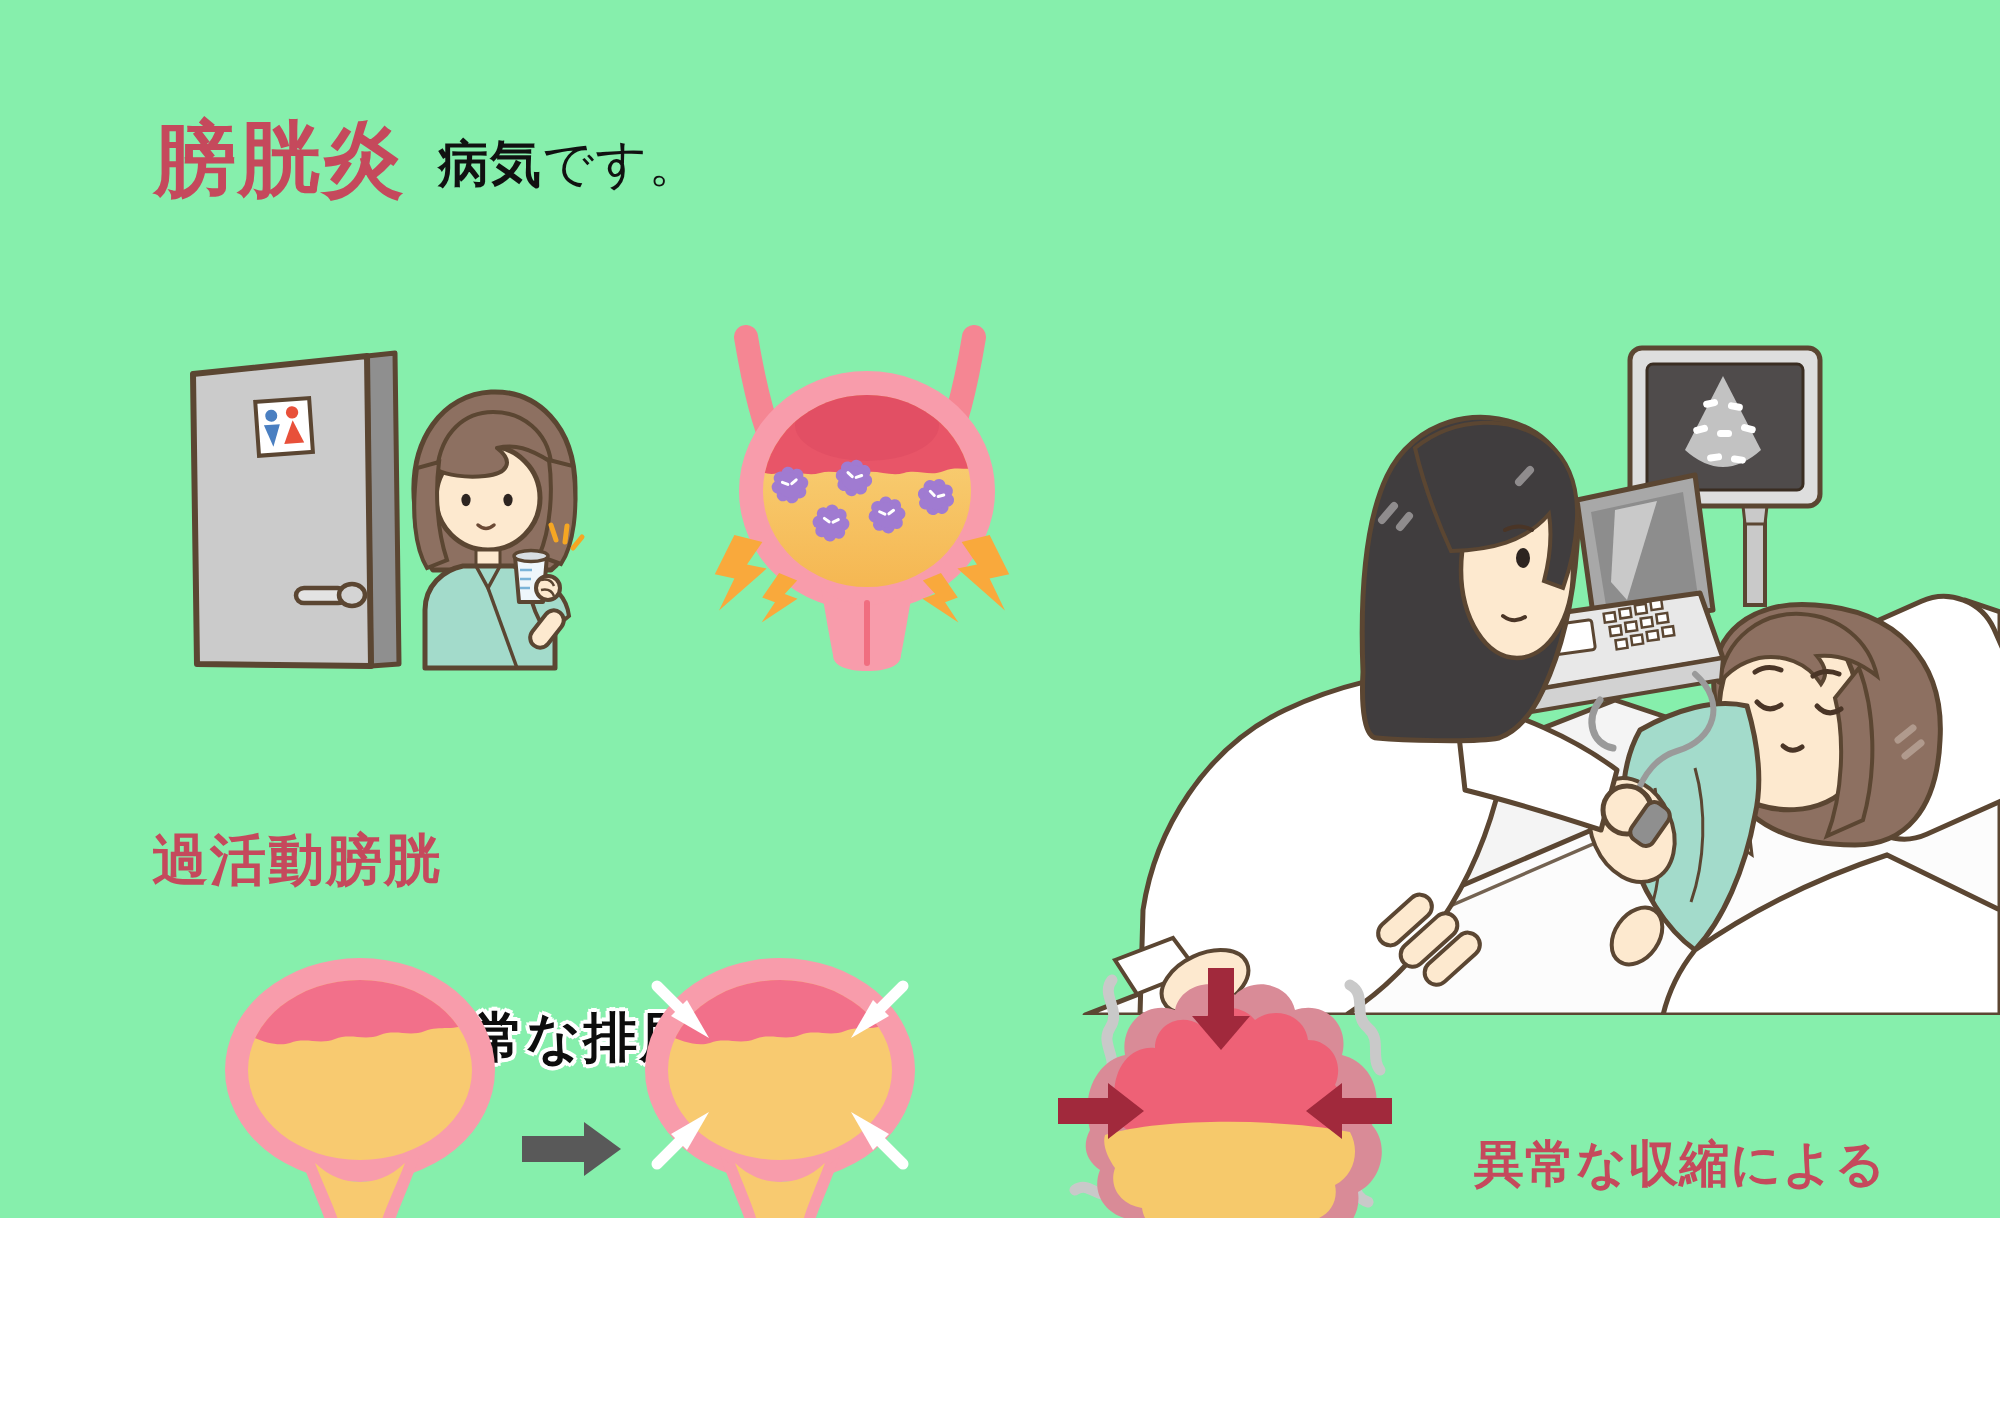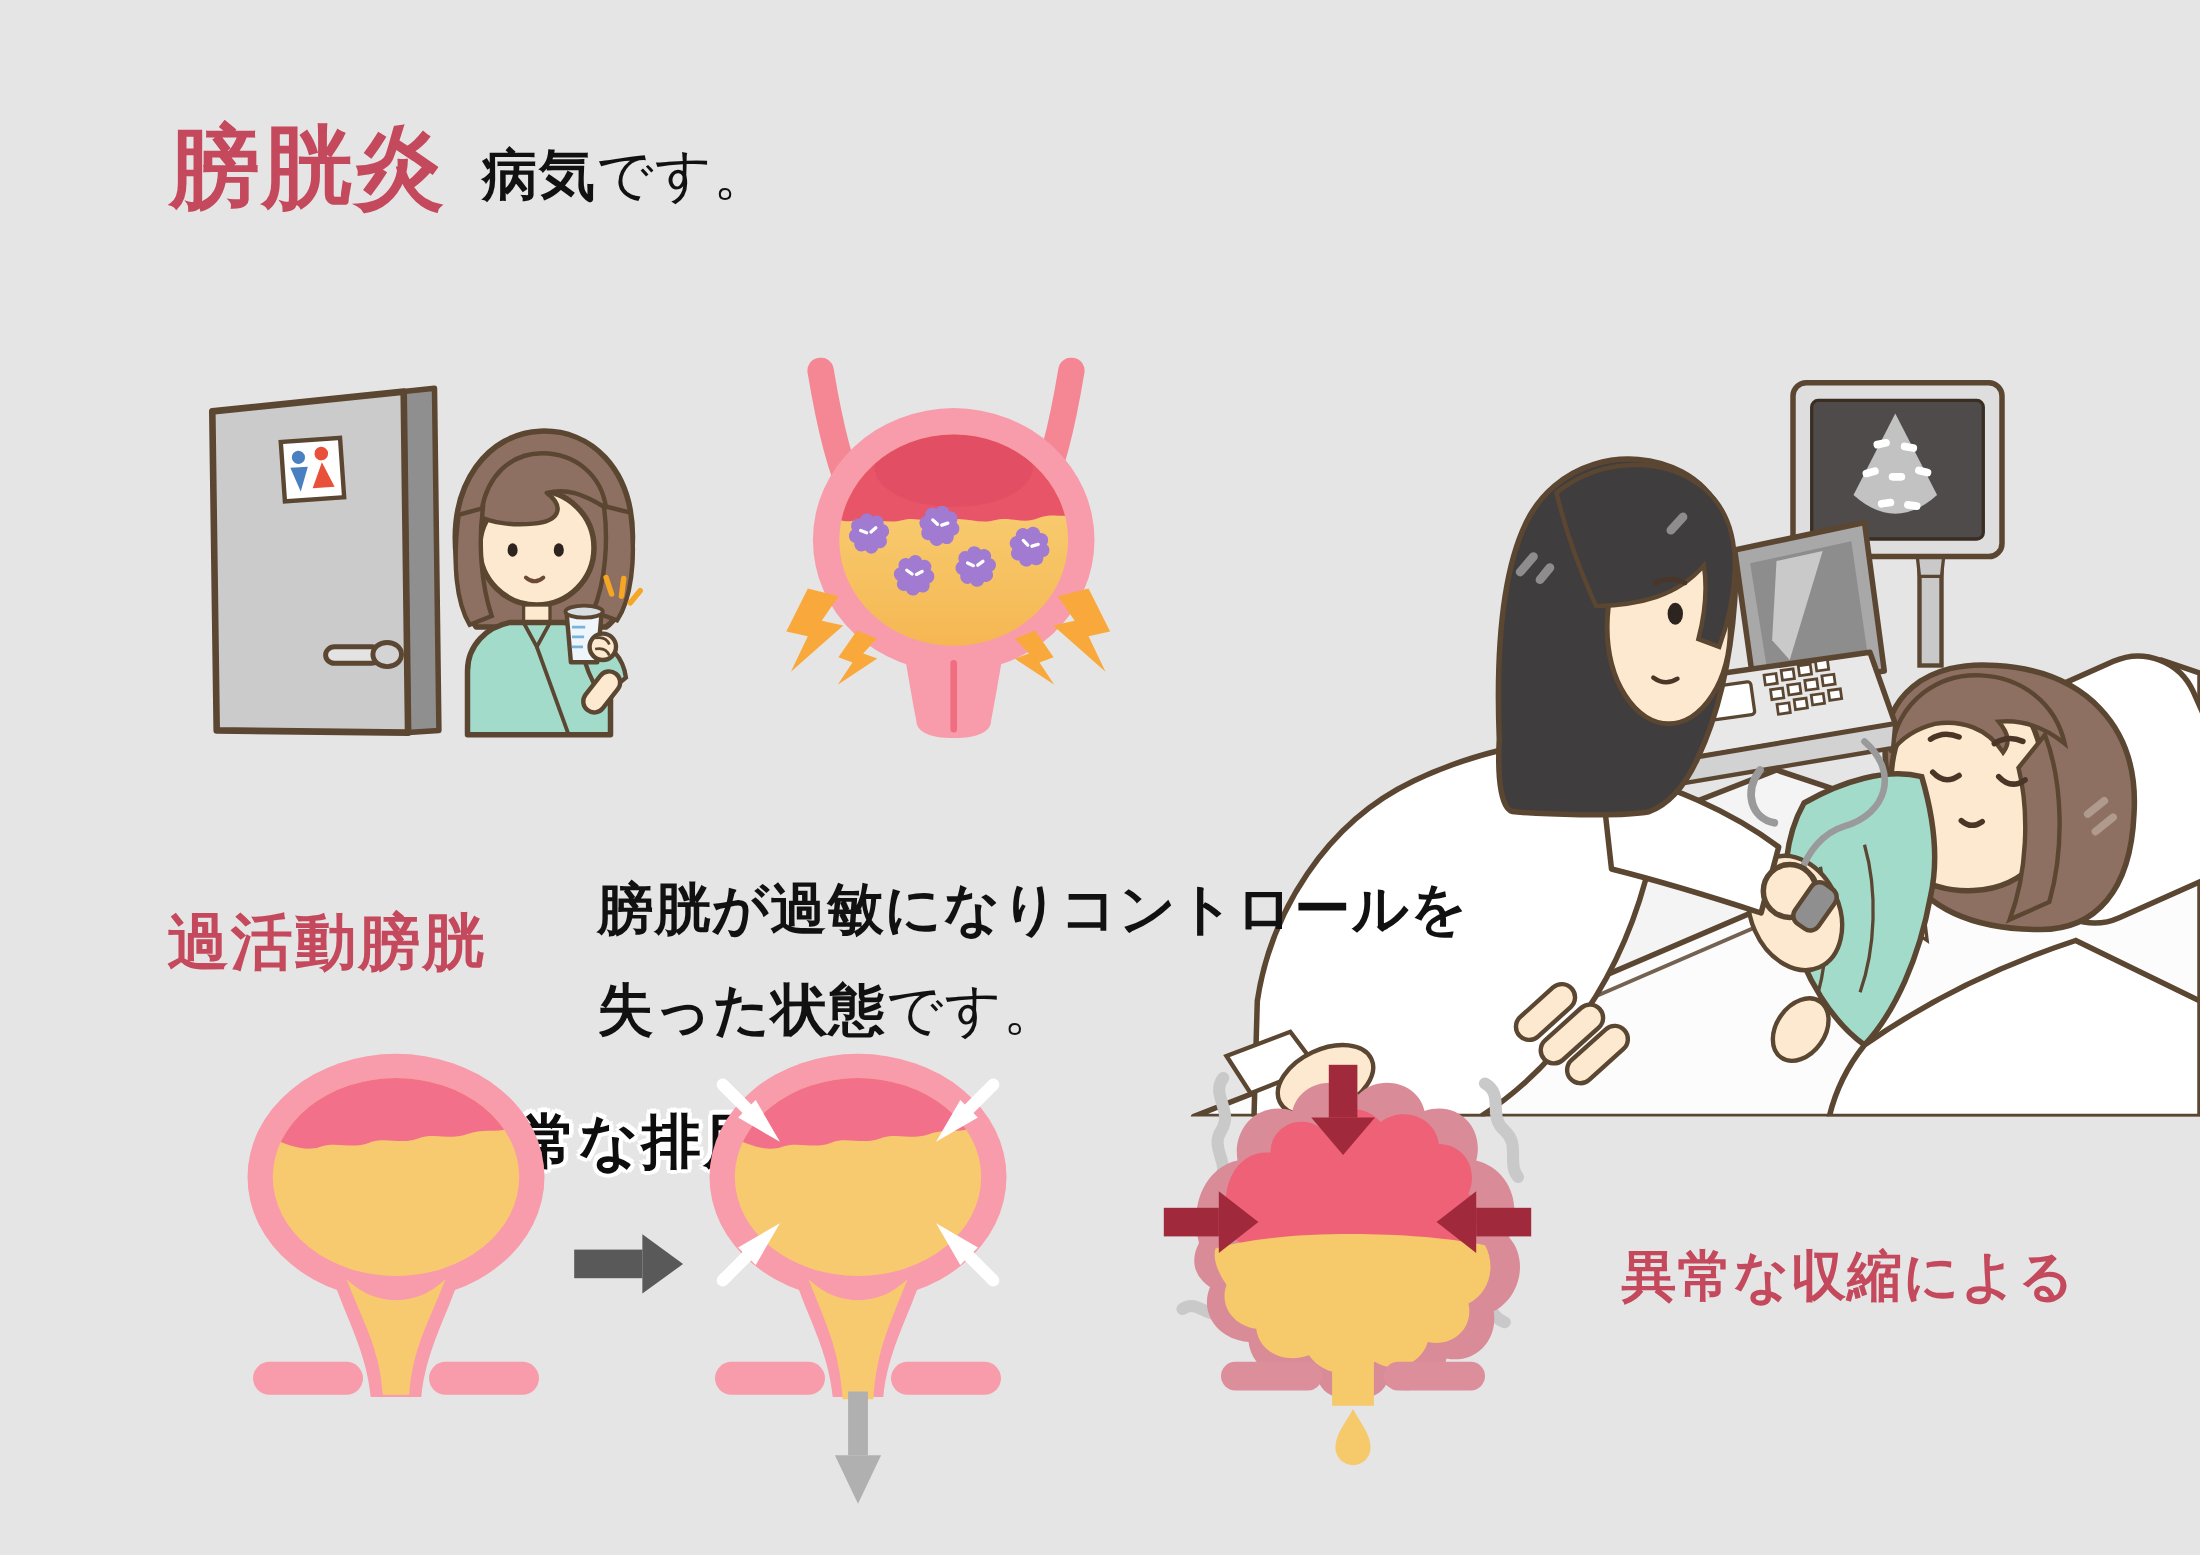--- a/index.html
+++ b/index.html
@@ -6,22 +6,22 @@
     --accent-red:#c5495c; --text-dark:#111111;
     --bladder-wall-pink:#f89cab; --inflamed-red:#e85568; --inner-top-pink:#f2708a;
     --urine-yellow:#f8ca70; --urine-deep-yellow:#f6c96b;
     --bacteria-purple:#a07bd1; --lightning-orange:#f9a93c;
     --contraction-dark-red:#a1293c; --arrow-gray:#595959; --flow-arrow-gray:#b0b0b0;
     --dusty-pink:#d98b97; --outline-brown:#5b4632; --skin:#fde9cf;
     --hair-brown:#8d7061; --hair-black:#403d3e; --scrub-teal:#a3dbcb;
     --door-gray:#cbcbcb; --sign-blue:#4a7fc1; --sign-red:#e8503a;
   }
   html,body{margin:0;padding:0;background:#fff;}
-  .canvas{position:relative;width:2000px;height:1414px;background:#e5e5e5;overflow:hidden;
-          font-family:Liberation Mono, monospace;}
+  .canvas{position:relative;width:2000px;height:1218px;background:#86efac;overflow:hidden;
+          font-family:Liberation Sans, sans-serif;}
   .abs{position:absolute;}
   .title{color:var(--accent-red);font-weight:700;margin:0;line-height:1;letter-spacing:2px;}
   .t1{left:154px;top:118px;font-size:82px;}
   .t2{left:152px;top:832px;font-size:56px;}
   .desc{color:var(--text-dark);font-weight:700;font-size:51px;letter-spacing:1px;}
   .d1{left:438px;top:114px;line-height:99px;}
   .d2{left:543px;top:786px;line-height:91px;}
   .desc .reg{font-weight:400;}
   .normal-label{left:414px;top:1002px;font-size:54px;font-weight:700;color:#0d0d0d;letter-spacing:2px;
     text-shadow:-3px -3px 0 #fff,3px -3px 0 #fff,-3px 3px 0 #fff,3px 3px 0 #fff,0 -4px 0 #fff,0 4px 0 #fff,-4px 0 0 #fff,4px 0 0 #fff;}
@@ -240,24 +240,20 @@
           <path d="M 345 257 L 354 246"></path>
           <path d="M 464 212 L 475 200"></path>
       </g>
       <ellipse cx="468" cy="288" rx="7" ry="10" fill="#2d2420"></ellipse>
       <path d="M 450 260 Q 464 253 477 260" fill="none" stroke="#4a3526" stroke-width="4" stroke-linecap="round"></path>
       <path d="M 448 346 Q 459 354 470 347" fill="none" stroke="#4a3526" stroke-width="4" stroke-linecap="round"></path>
     </g>
   </svg>
 
   <h2 class="abs title t2">過活動膀胱</h2>
-  <div class="abs desc d2">
-    <div>膀胱が過敏になりコントロールを</div>
-    <div><span class="em">失った状態</span><span class="reg">です。</span></div>
-  </div>
 
   <div class="abs normal-label">正常な排尿</div>
 
   <svg class="abs" style="left:185px;top:950px" width="800" height="464" viewBox="0 0 800 464">
     <defs>
       <g id="warr">
         <path d="M 0 0 L 34 34" stroke="#fff" stroke-width="11" stroke-linecap="round"></path>
         <polygon points="30,14 52,52 14,30" fill="#fff"></polygon>
       </g>
       <clipPath id="cavL">

